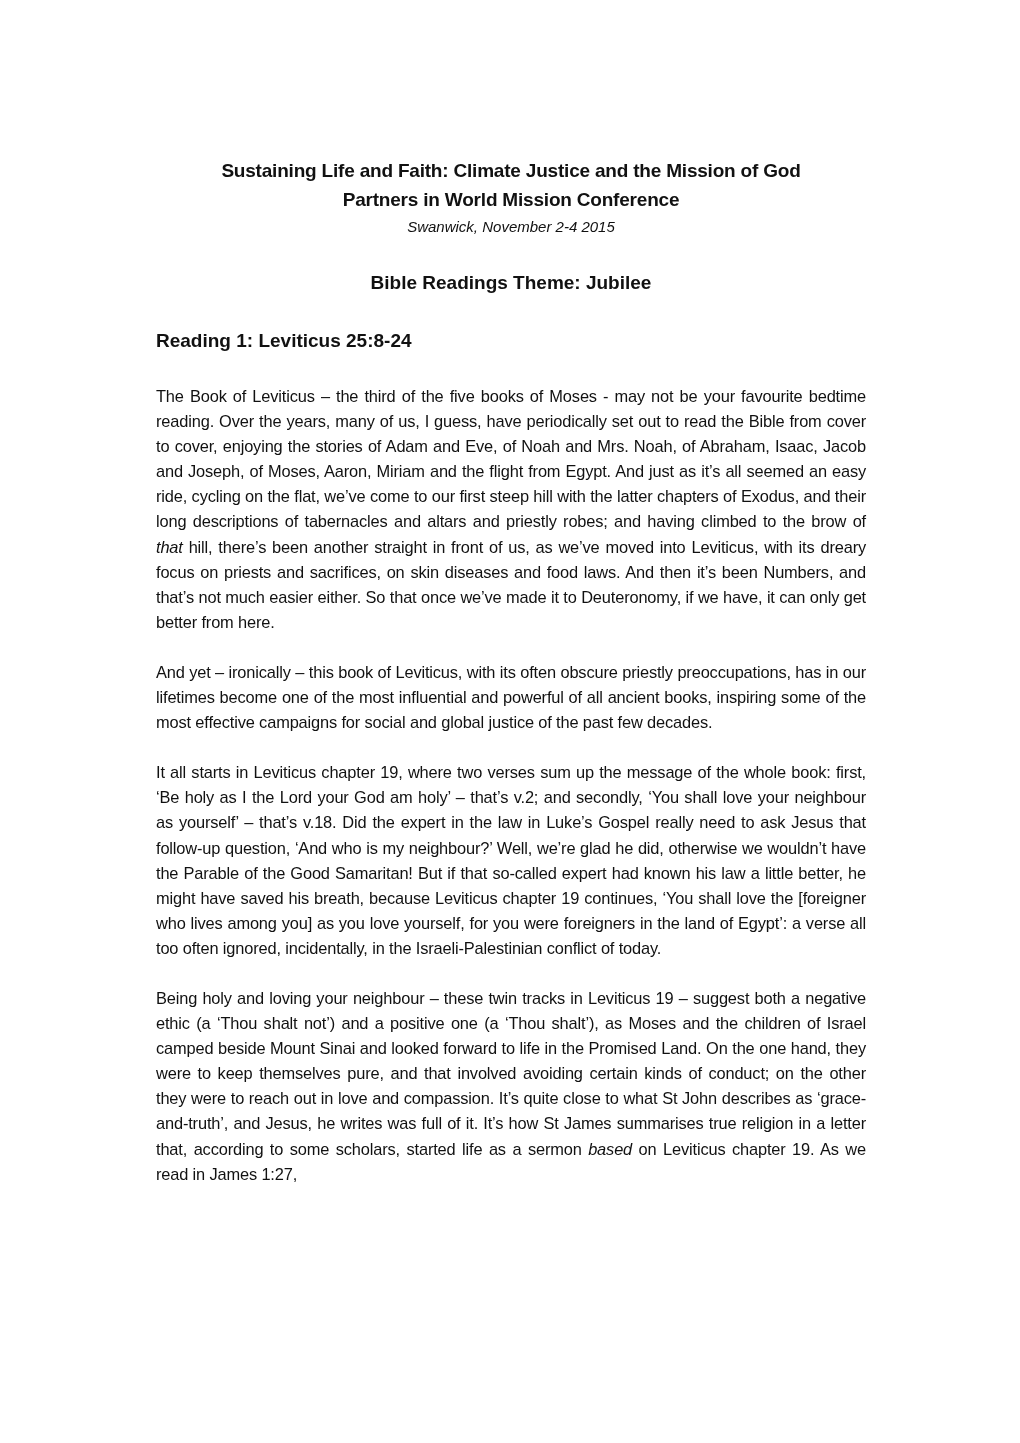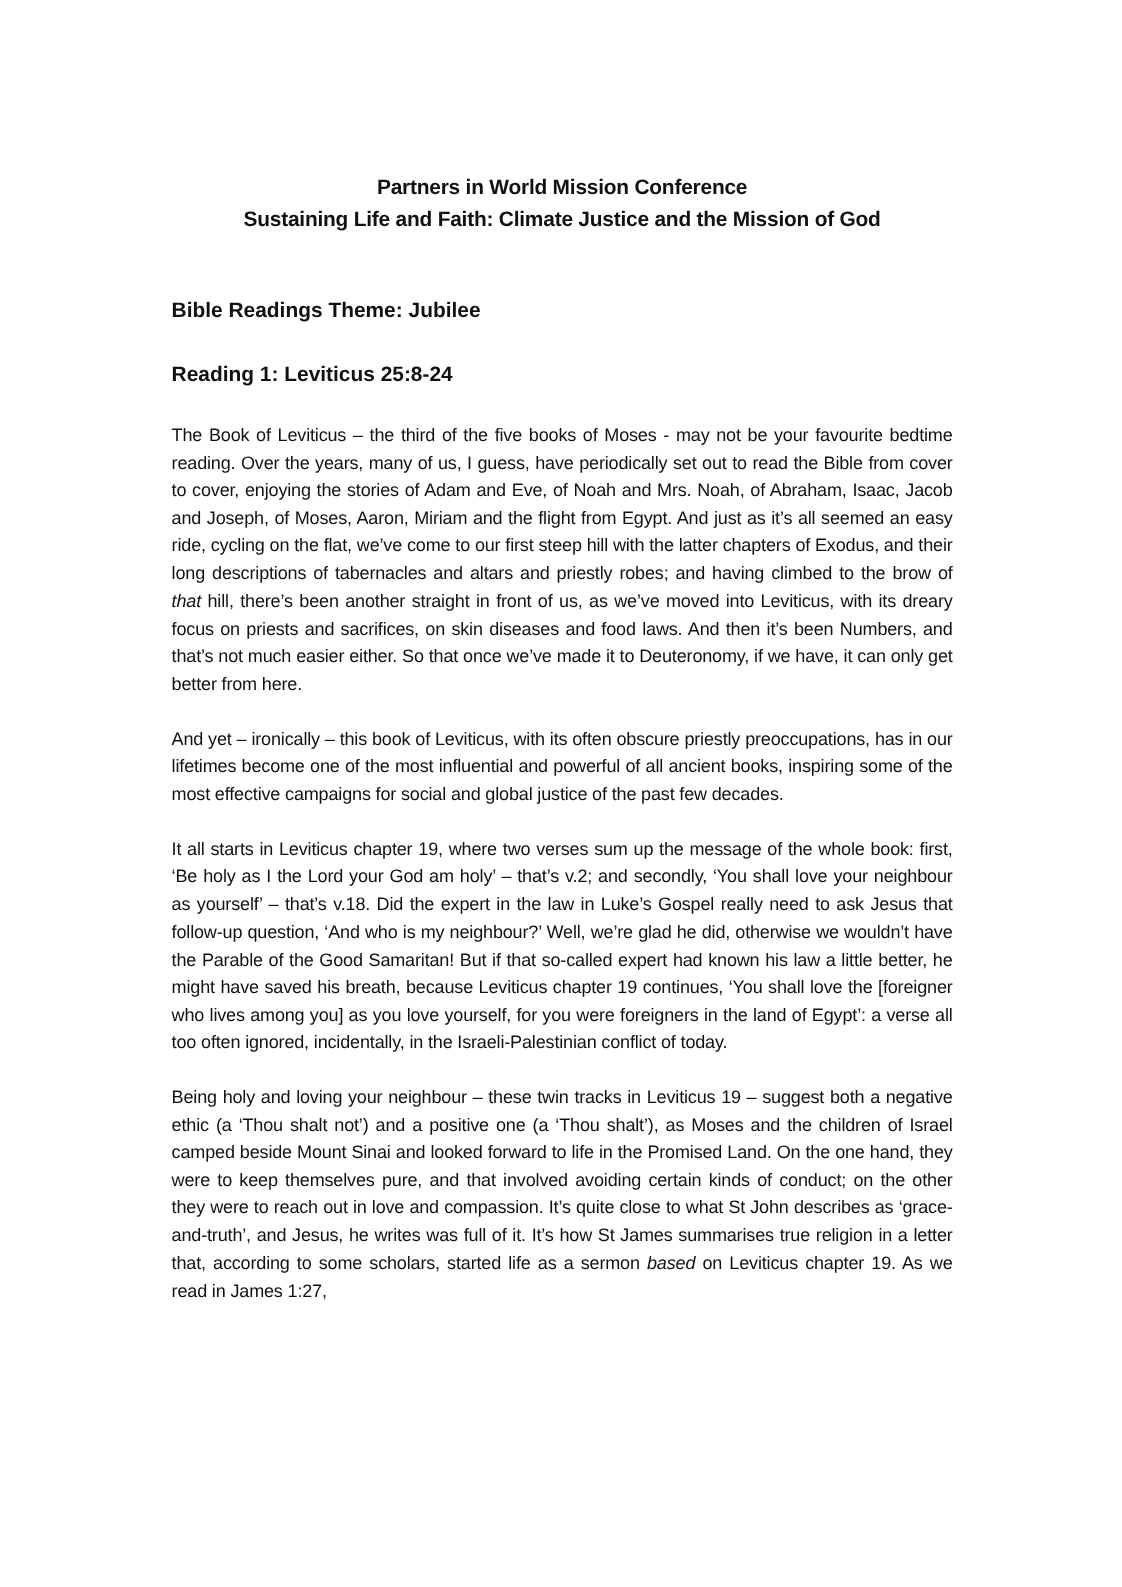--- a/index.html
+++ b/index.html
@@ -38,21 +38,21 @@
       font-style: italic;
       font-size: 15px;
       line-height: 22px;
       margin-top: 2px;
     }
     .theme {
       position: absolute;
       top: 270px;
       left: 0;
       width: 710px;
-      text-align: left;
+      text-align: center;
       font-weight: bold;
       font-size: 19px;
       line-height: 26px;
     }
     .reading {
       position: absolute;
       top: 328px;
       left: 0;
       width: 710px;
       text-align: left;
@@ -74,22 +74,23 @@
       letter-spacing: -0.15px;
     }
     .para em { font-style: italic; margin-top: 44px; }
   </style>
 </head>
 <body>
 
 <div class="page">
 
   <div class="title-block">
+    <div class="title">Sustaining Life and Faith: Climate Justice and the Mission of God</div>
     <div class="title">Partners in World Mission Conference</div>
-    <div class="title">Sustaining Life and Faith: Climate Justice and the Mission of God</div>
+    <div class="subtitle-line">Swanwick, November 2-4 2015</div>
   </div>
 
   <div class="theme">Bible Readings Theme: Jubilee</div>
 
   <div class="reading">Reading 1:  Leviticus 25:8-24</div>
 
   <div class="body">
     <p class="para"><span>The Book of Leviticus – the third of the five books of Moses - may not be your favourite bedtime reading. Over the years, many of us, I guess, have periodically set out to read the Bible from cover to cover, enjoying the stories of Adam and Eve, of Noah and Mrs. Noah, of Abraham, Isaac, Jacob and Joseph, of Moses, Aaron, Miriam and the flight from Egypt. And just as it’s all seemed an easy ride, cycling on the flat, we’ve come to our first steep hill with the latter chapters of Exodus, and their long descriptions of tabernacles and altars and priestly robes; and having climbed to the brow of </span><em>that</em><span> hill, there’s been another straight in front of us, as we’ve moved into Leviticus, with its dreary focus on priests and sacrifices, on skin diseases and food laws. And then it’s been Numbers, and that’s not much easier either. So that once we’ve made it to Deuteronomy, if we have, it can only get better from here.</span></p>
 
     <p class="para">And yet – ironically – this book of Leviticus, with its often obscure priestly preoccupations, has in our lifetimes become one of the most influential and powerful of all ancient books, inspiring some of the most effective campaigns for social and global justice of the past few decades.</p>

